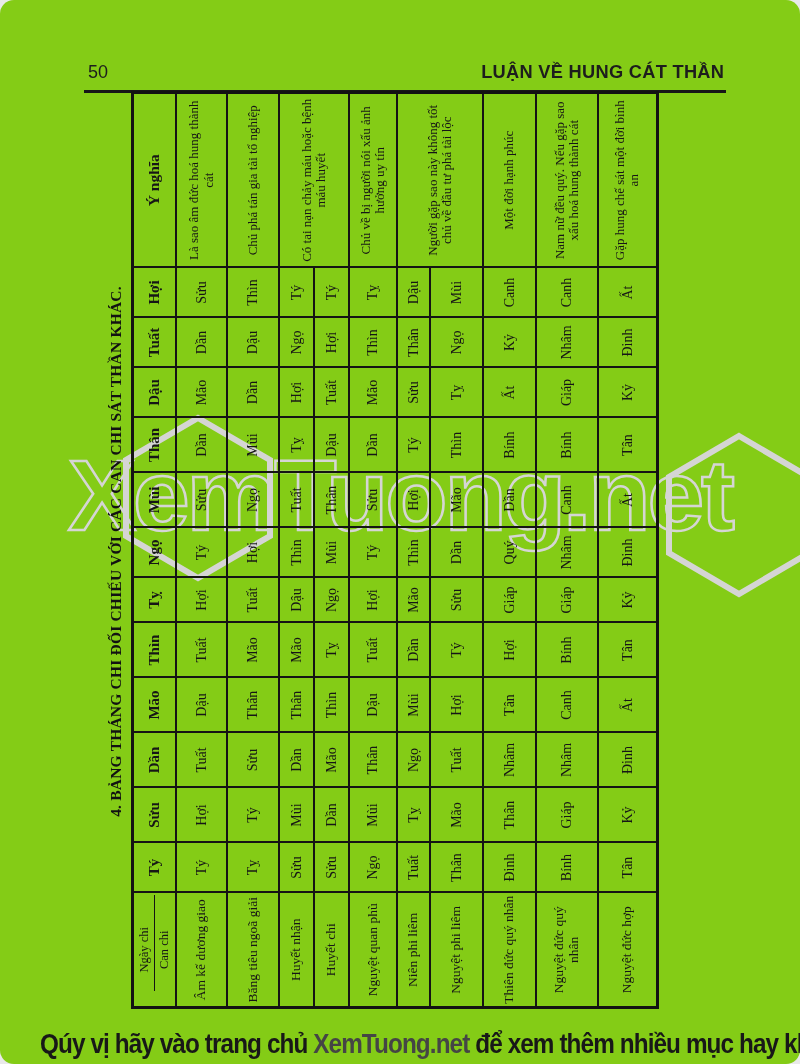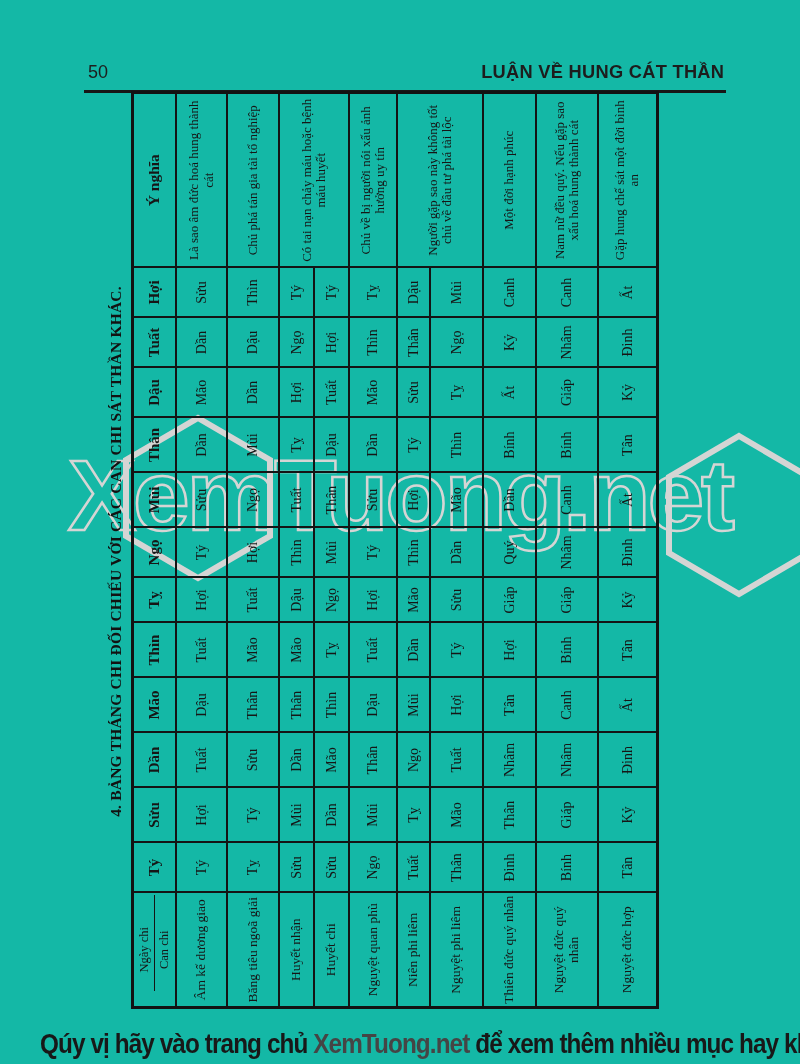--- a/index.html
+++ b/index.html
@@ -1,17 +1,17 @@
 <!DOCTYPE html>
 <html><head>
 <meta charset="utf-8">
 <style>
   html,body{margin:0;padding:0;background:#e9e9e9;}
-  .page{position:relative;width:800px;height:1064px;background:#14b8a6;overflow:hidden;
-        font-family:"Liberation Serif",serif;color:#161616;}
+  .page{position:relative;width:800px;height:1064px;background:#84cc16;overflow:hidden;
+        font-family:"Liberation Serif",serif;color:#161616;border-radius:14px;}
 
   
   .page-number{position:absolute;left:88px;top:62px;font-family:"Liberation Sans",sans-serif;
                font-size:18px;color:#1d1d1d;}
   .running-title{position:absolute;right:76px;top:61px;font-family:"Liberation Sans",sans-serif;
                  font-size:19px;font-weight:700;letter-spacing:.3px;color:#1d1d1d;
                  transform:scaleX(.96);transform-origin:right;}
   .header-rule{position:absolute;left:84px;top:90px;width:642px;height:2.5px;background:#171717;}
 
   

